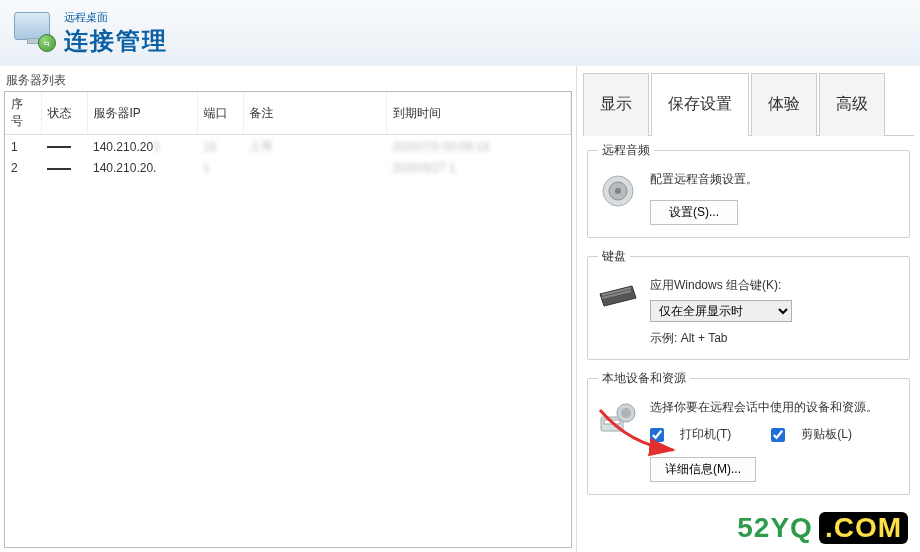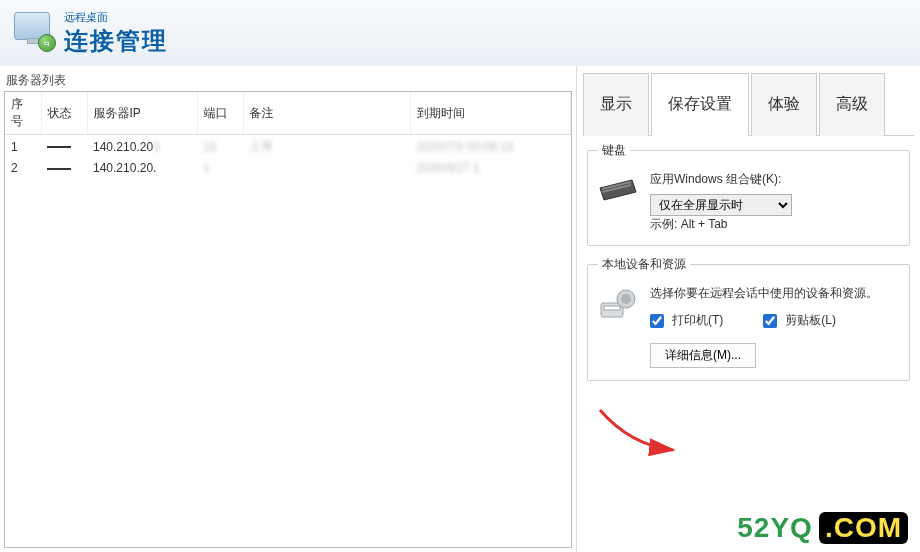--- a/index.html
+++ b/index.html
@@ -30,23 +30,23 @@
 .tab.active { background: #fff; border-bottom: 1px solid #fff; }
 .panel { flex: 1; background: #fff; padding: 6px 4px 4px 4px; overflow: hidden; }
 
 fieldset { border: 1px solid #d0d0d0; border-radius: 2px; margin-bottom: 10px; padding: 12px 10px 12px 10px; }
 legend { padding: 0 4px; color: #333; font-size: 12px; }
 .fs-row { display: flex; align-items: flex-start; }
 .fs-icon { width: 40px; height: 40px; margin-right: 12px; flex-shrink: 0; display: flex; align-items: center; justify-content: center; }
 .fs-body { flex: 1; font-size: 12px; color: #333; }
 .btn { display: inline-block; background: #fdfdfd; border: 1px solid #c0c0c0; padding: 3px 14px; font-size: 12px; cursor: pointer; min-width: 88px; text-align: center; }
 select.combo { font-size: 12px; padding: 2px 4px; width: 142px; border: 1px solid #b0b0b0; }
-.example { }
+.example { margin-top: 8px; }
 .chk-line { margin-top: 10px; display: flex; gap: 40px; align-items: center; }
-.chk-line label { display: flex; align-items: center; gap: 8px; }
+.chk-line label { display: flex; align-items: center; gap: 16px; }
 input[type=checkbox] { width: 14px; height: 14px; accent-color: #1e6fd6; }
 
 .speaker-icon svg, .kbd-icon svg, .dev-icon svg { display: block; }
 
 .arrow-overlay { position: absolute; left: 595px; top: 405px; pointer-events: none; }
 
 .footer { display: flex; gap: 8px; padding-top: 4px; align-items: center; }
 .footer .btn { flex: 0 0 auto; padding: 4px 10px; }
 
 .watermark { position: absolute; right: 12px; bottom: 8px; font-family: Arial, sans-serif; font-weight: 900; font-size: 28px; display: flex; align-items: flex-end; letter-spacing: 1px; }
@@ -73,21 +73,21 @@
     <div class="left-title">服务器列表</div>
     <div class="table-wrap">
       <table>
         <thead>
           <tr>
             <th style="width:36px">序号</th>
             <th style="width:46px">状态</th>
             <th style="width:110px">服务器IP</th>
             <th style="width:46px">端口</th>
             <th>备注</th>
-            <th style="width:160px">到期时间</th>
+            <th style="width:184px">到期时间</th>
           </tr>
         </thead>
         <tbody id="server-rows">
             <tr>
               <td>1</td>
               <td><span class="dash"></span></td>
               <td>140.210.20<span class="blur">3</span></td>
               <td><span class="blur">15</span></td>
               <td><span class="blur">上哥</span></td>
               <td><span class="blur">2020/7/3 00:09:13</span></td>
@@ -107,20 +107,38 @@
 
   <div class="right">
     <div class="tabs" id="tabs">
         <div class="tab">显示</div>
         <div class="tab active">保存设置</div>
         <div class="tab">体验</div>
         <div class="tab">高级</div>
       </div>
     <div class="panel">
 
+      <fieldset>
+        <legend>远程音频</legend>
+        <div class="fs-row">
+          <div class="fs-icon speaker-icon">
+            <svg width="34" height="34" viewBox="0 0 34 34">
+                <circle cx="17" cy="17" r="15" fill="#d9dde0" stroke="#a8adb0"></circle>
+                <circle cx="17" cy="17" r="9" fill="#b6bbbf" stroke="#8b9093"></circle>
+                <circle cx="17" cy="17" r="3" fill="#7c8184"></circle>
+              </svg>
+          </div>
+          <div class="fs-body">
+            <div>配置远程音频设置。</div>
+            <div style="margin-top:12px">
+              <button class="btn">设置(S)...</button>
+            </div>
+          </div>
+        </div>
+      </fieldset>
 
       <fieldset>
         <legend>键盘</legend>
         <div class="fs-row">
           <div class="fs-icon kbd-icon">
             <svg width="40" height="26" viewBox="0 0 40 26">
                 <polygon points="2,10 34,2 38,14 6,22" fill="#555" stroke="#333"></polygon>
                 <polygon points="4,10 33,3 33,5 4,12" fill="#888"></polygon>
                 <polygon points="4,13 33,6 33,8 4,15" fill="#888"></polygon>
               </svg>

